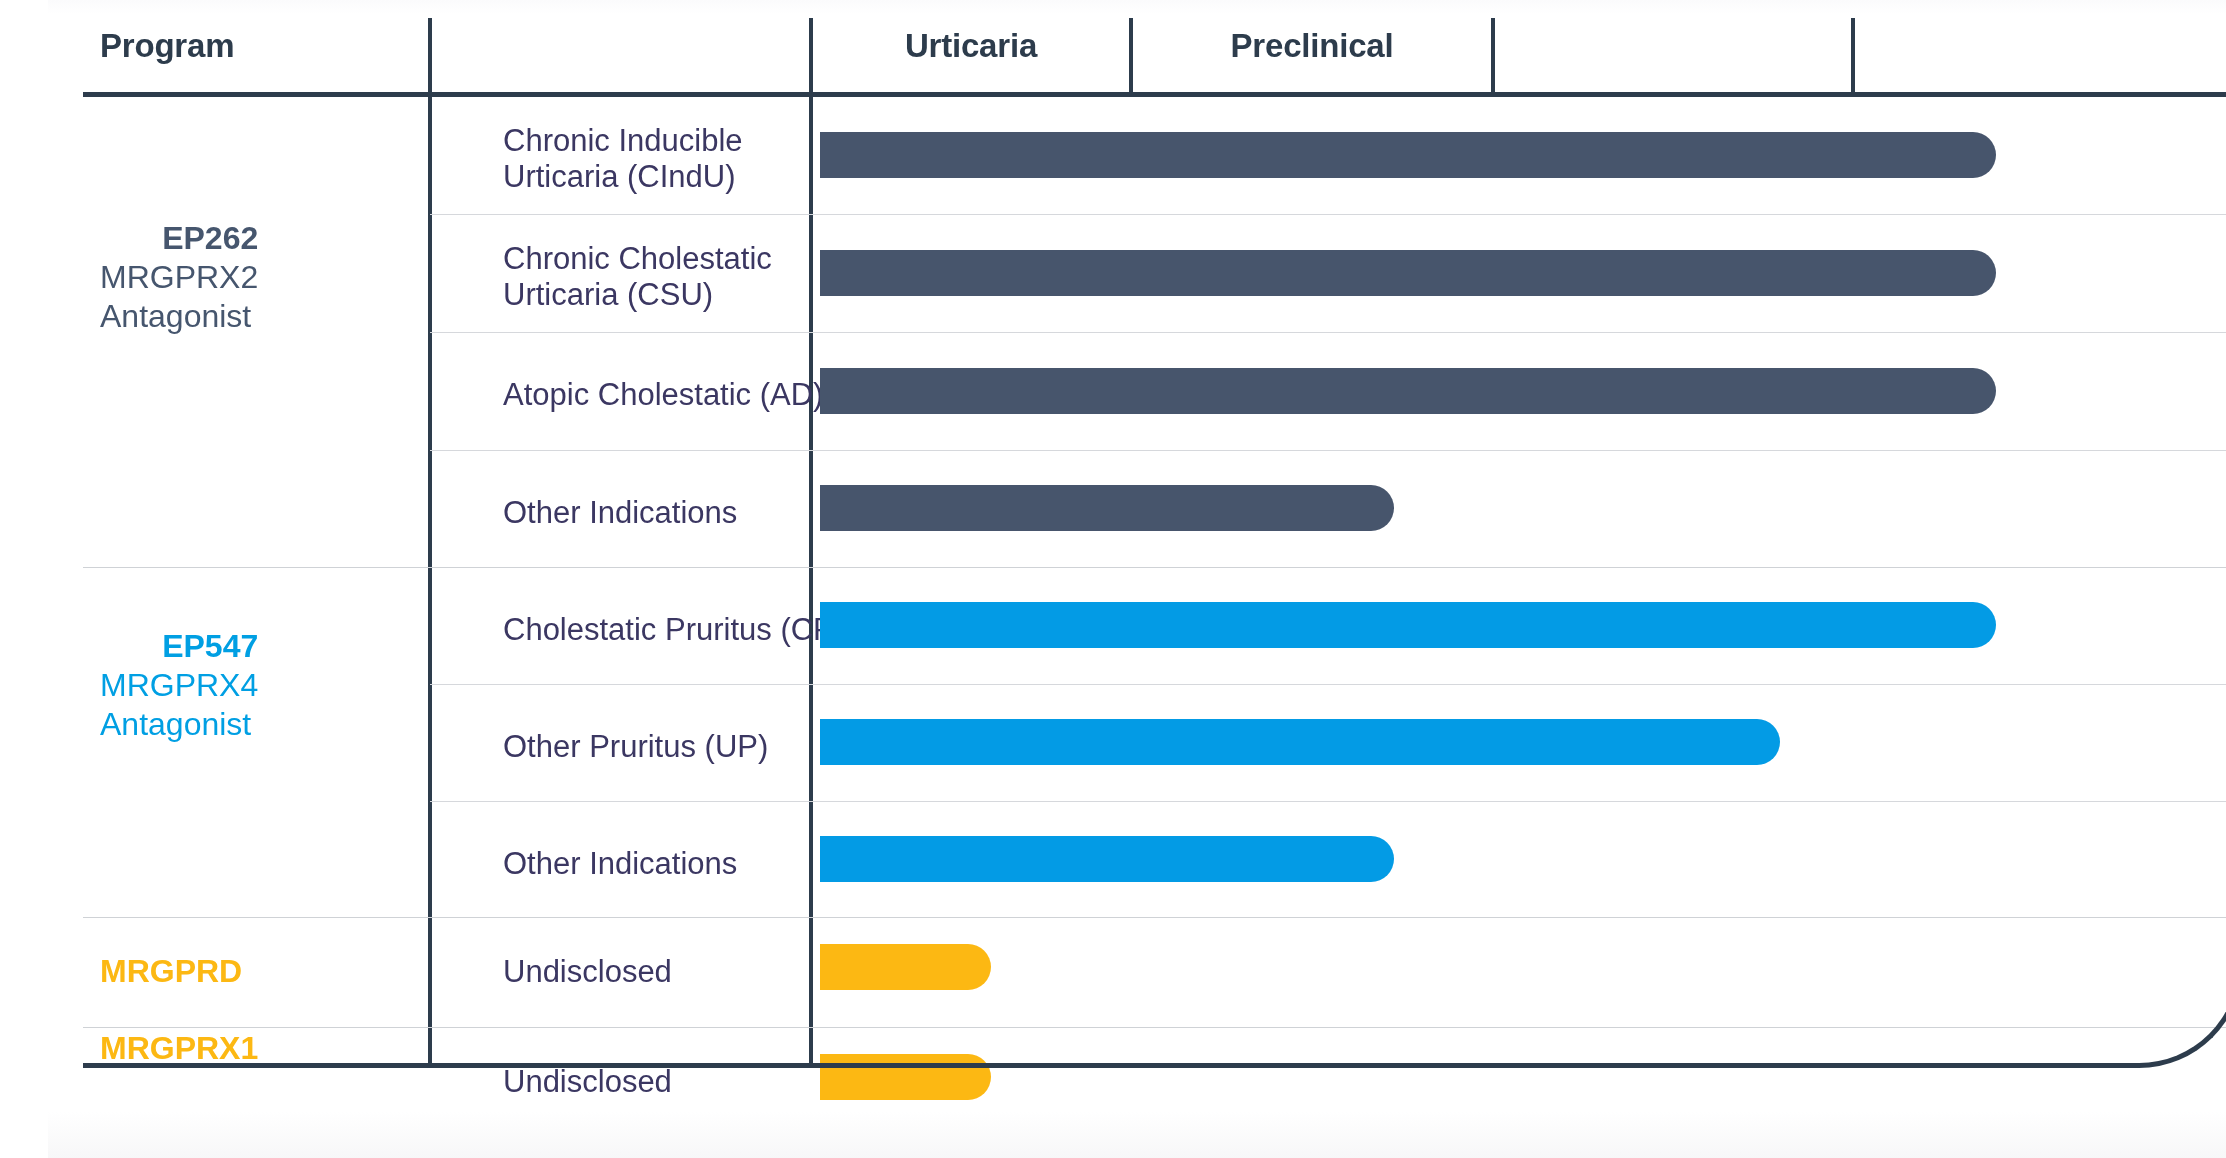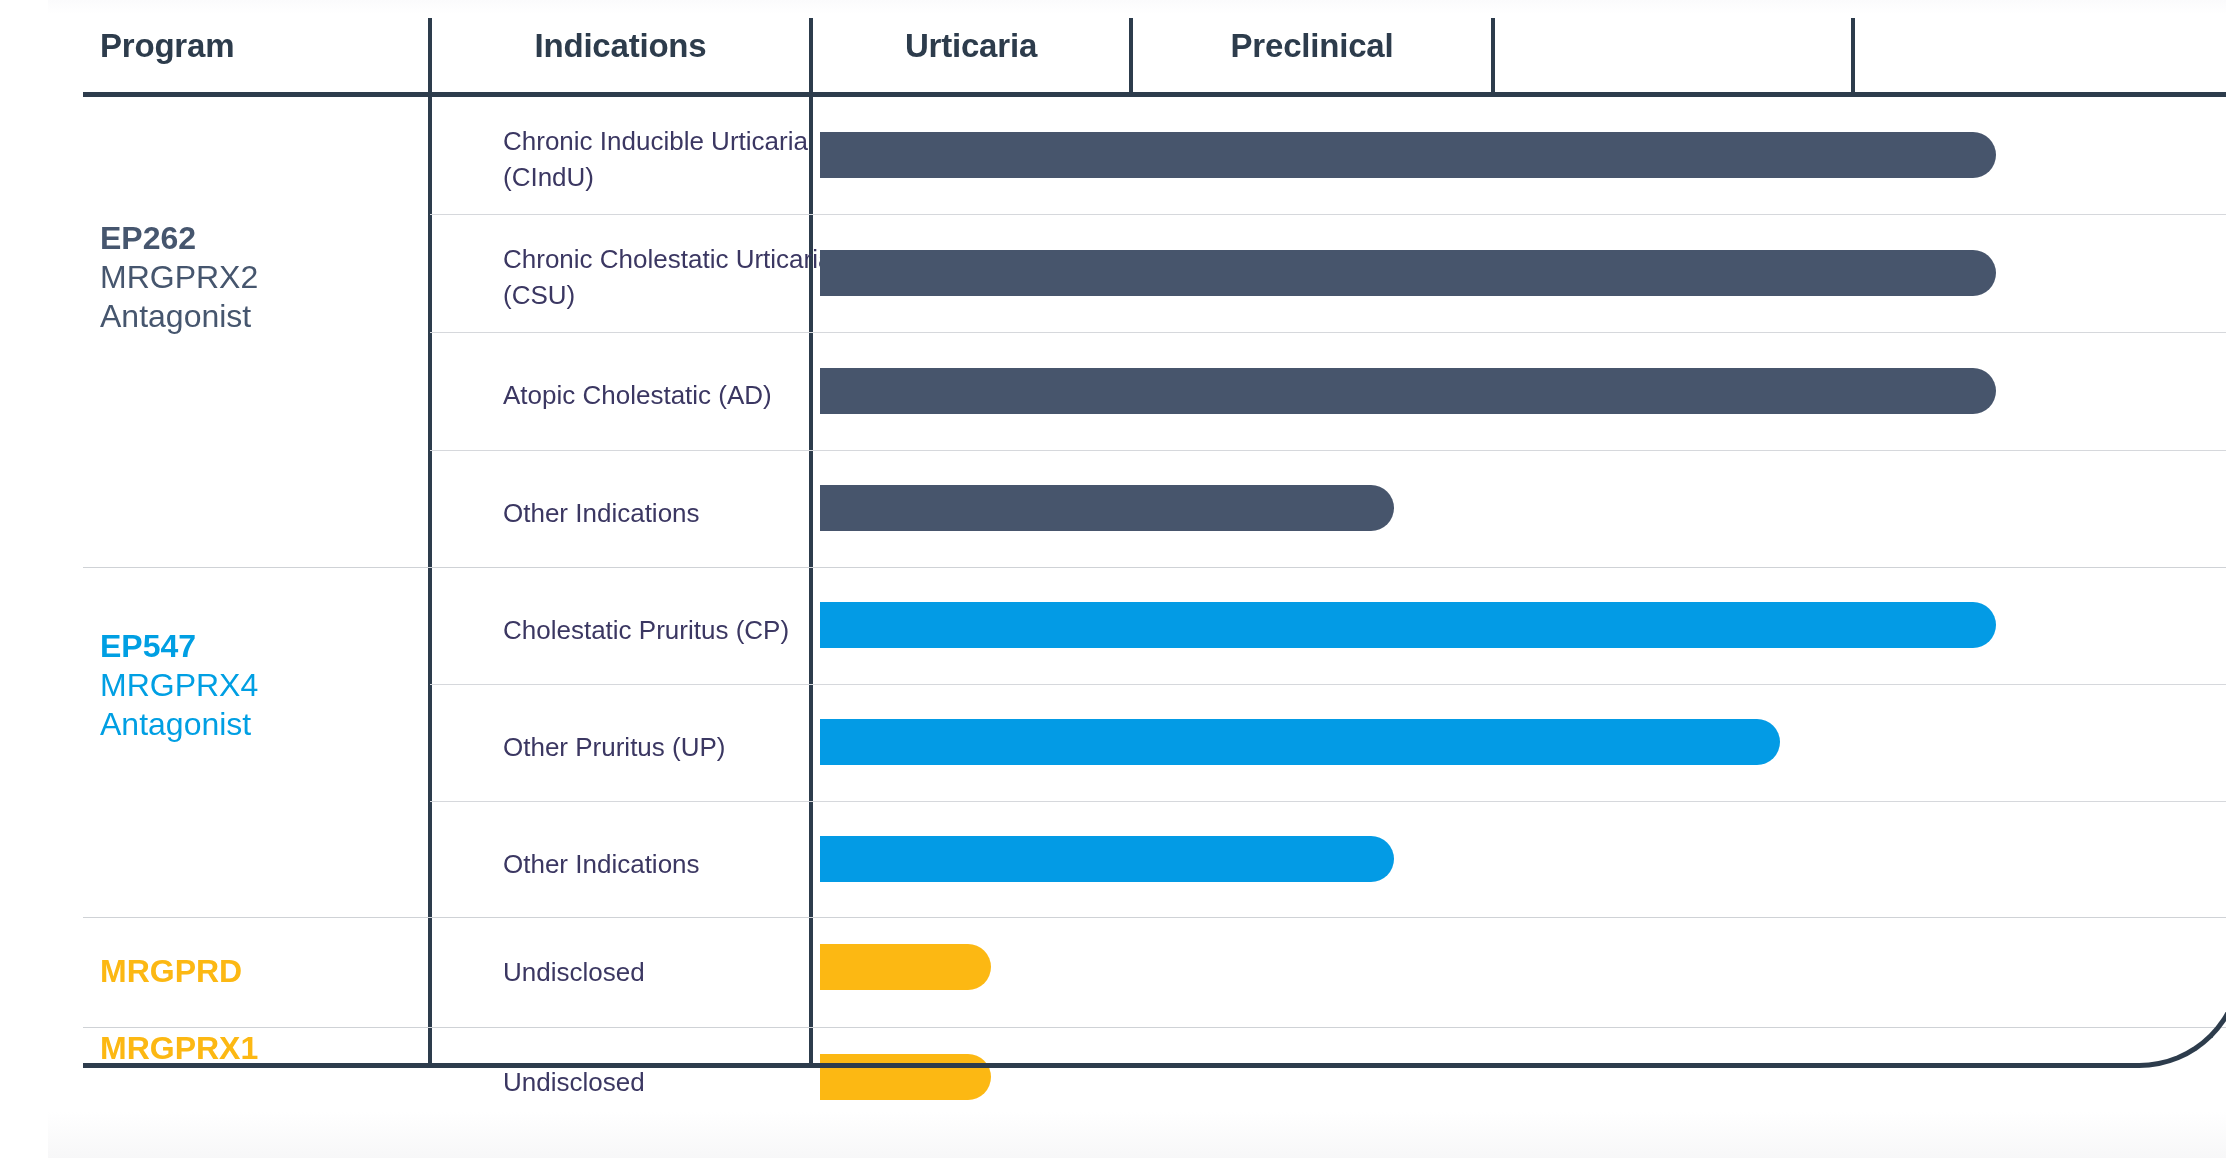--- a/index.html
+++ b/index.html
@@ -105,33 +105,33 @@
   }
 
   
   .prog-label {
     position: absolute;
     left: 17px;
     font-size: 32px;
     line-height: 39px;
     font-weight: bold;
   }
-  .prog-label .l1 { font-weight: bold; }
+  .prog-label .l1 { font-weight: bold; text-align: right; }
   .prog-label .l2, .prog-label .l3 { font-weight: normal; }
   .prog-label.dark { color: #46566e; }
   .prog-label.dark .l1 { font-weight: bold; }
   .prog-label.blue { color: #009fe3; }
   .prog-label.amber { color: #fcb813; font-weight: bold; }
 
   
   .ind {
     position: absolute;
     left: 420px;
     width: 340px;
-    font-size: 26px;
+    font-size: 31px;
     line-height: 36px;
     color: #3b3762;
   }
 
   
   .bar {
     position: absolute;
     height: 46px;
     border-top-right-radius: 23px;
     border-bottom-right-radius: 23px;
@@ -142,21 +142,20 @@
 </style>
 </head>
 <body>
 
 <div id="frame">
 
   <div id="pipeline">
 
     <div class="hdr-row">
       <div class="hdr-cell left" style="left:0px;width:347px;">Program</div>
-      <div class="hdr-cell ctr" style="left:347px;width:381px;">Indications</div>
       <div class="hdr-cell ctr" style="left:728px;width:320px;">Urticaria</div>
       <div class="hdr-cell ctr" style="left:1048px;width:362px;">Preclinical</div>
     </div>
 
     <div class="vsep full" style="left:345px;"></div>
     <div class="vsep full" style="left:726px;"></div>
     <div class="vsep header-only" style="left:1046px;"></div>
     <div class="vsep header-only" style="left:1408px;"></div>
     <div class="vsep header-only" style="left:1768px;"></div>
     <div class="vsep full" style="left:2151px;"></div>

